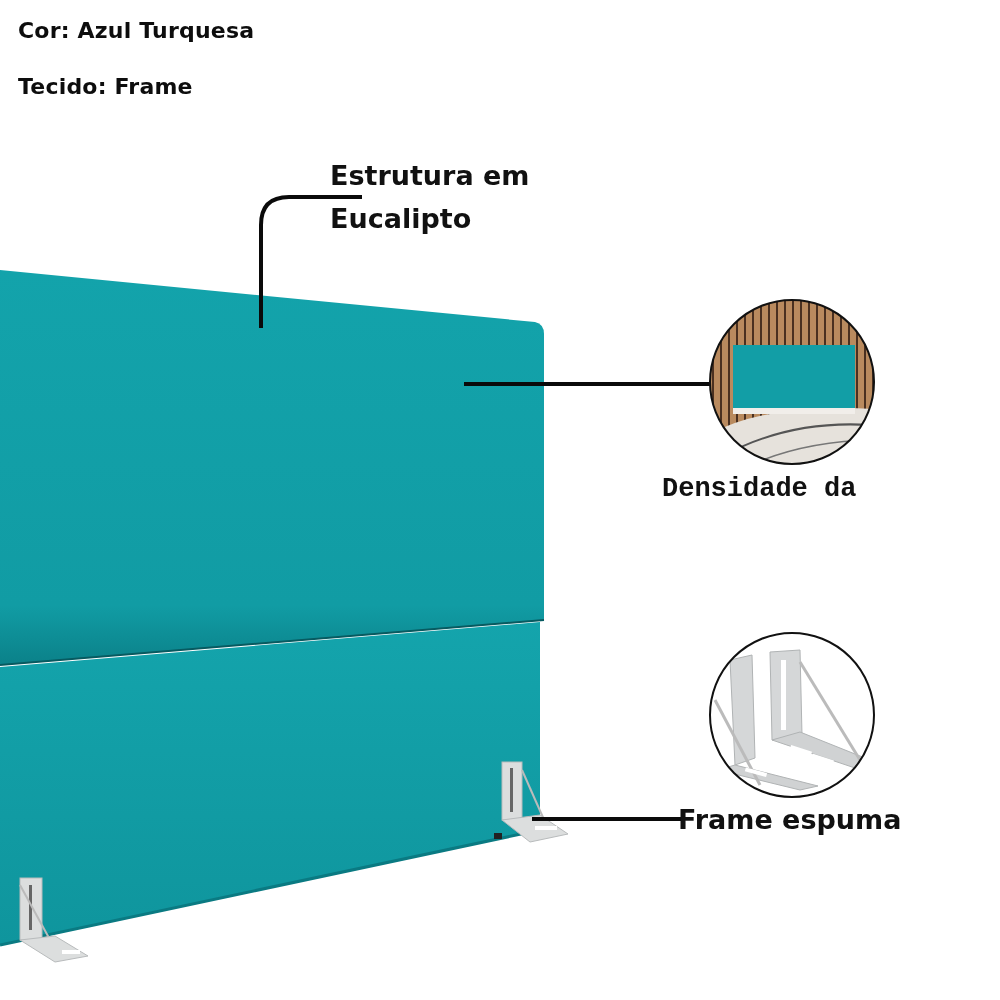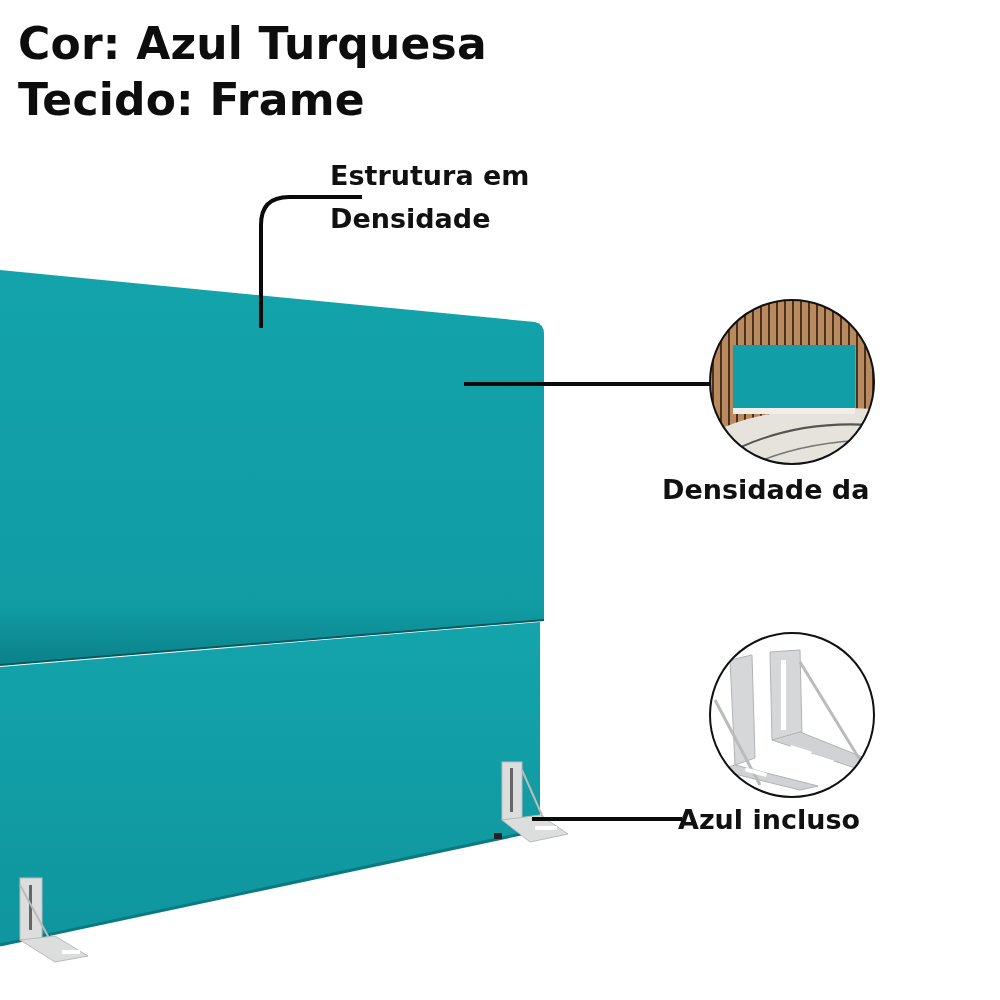--- a/index.html
+++ b/index.html
@@ -1,18 +1,18 @@
 <!DOCTYPE html>
 <html><head>
 <meta charset="utf-8">
 <style>
   html, body { margin:0; padding:0; background:#ffffff; }
   body { width:1000px; height:1000px; position:relative; overflow:hidden;
          font-family:"DejaVu Sans", sans-serif; color:#111; }
-  .title { position:absolute; left:18px; font-weight:bold; font-size:44px; letter-spacing:0.2px; color:#0d0d0d; }
+  .title { position:absolute; left:18px; font-weight:bold; font-size:22px; letter-spacing:0.2px; color:#0d0d0d; }
   .label { position:absolute; font-weight:bold; font-size:27px; color:#111; text-align:left; line-height:43px; }
   svg.scene { position:absolute; left:0; top:0; }
 </style>
 </head>
 <body>
 
 <div class="title" style="top:18px">Cor: Azul Turquesa</div>
 <div class="title" style="top:74px">Tecido: Frame</div>
 
 <svg class="scene" width="1000" height="1000" viewBox="0 0 1000 1000">
@@ -96,20 +96,20 @@
       <rect x="790" y="748" width="22" height="4" fill="#fff" transform="rotate(18 800 750)"></rect>
       <rect x="812" y="756" width="22" height="4" fill="#fff" transform="rotate(18 820 758)"></rect>
       <rect x="745" y="770" width="22" height="4" fill="#fff" transform="rotate(15 755 772)"></rect>
     </g>
     <circle cx="792" cy="715" r="82" fill="none" stroke="#111" stroke-width="2"></circle>
   </g>
 </svg>
 
 <div class="label" style="left:330px; top:154px; width:260px;">
   <div>Estrutura em</div>
-  <div>Densidade</div>
+  <div>Eucalipto</div>
 </div>
 
-<div class="label" style="left:662px; top:468px; width:260px;">
+<div class="label" style="left:662px; top:468px; width:260px;font-family:Liberation Mono, monospace;">
   <div>Densidade da</div>
 </div>
 
-<div class="label" style="left:678px; top:798px; width:230px;">Azul incluso</div>
+<div class="label" style="left:678px; top:798px; width:230px;">Frame espuma</div>
 
 </body></html>

